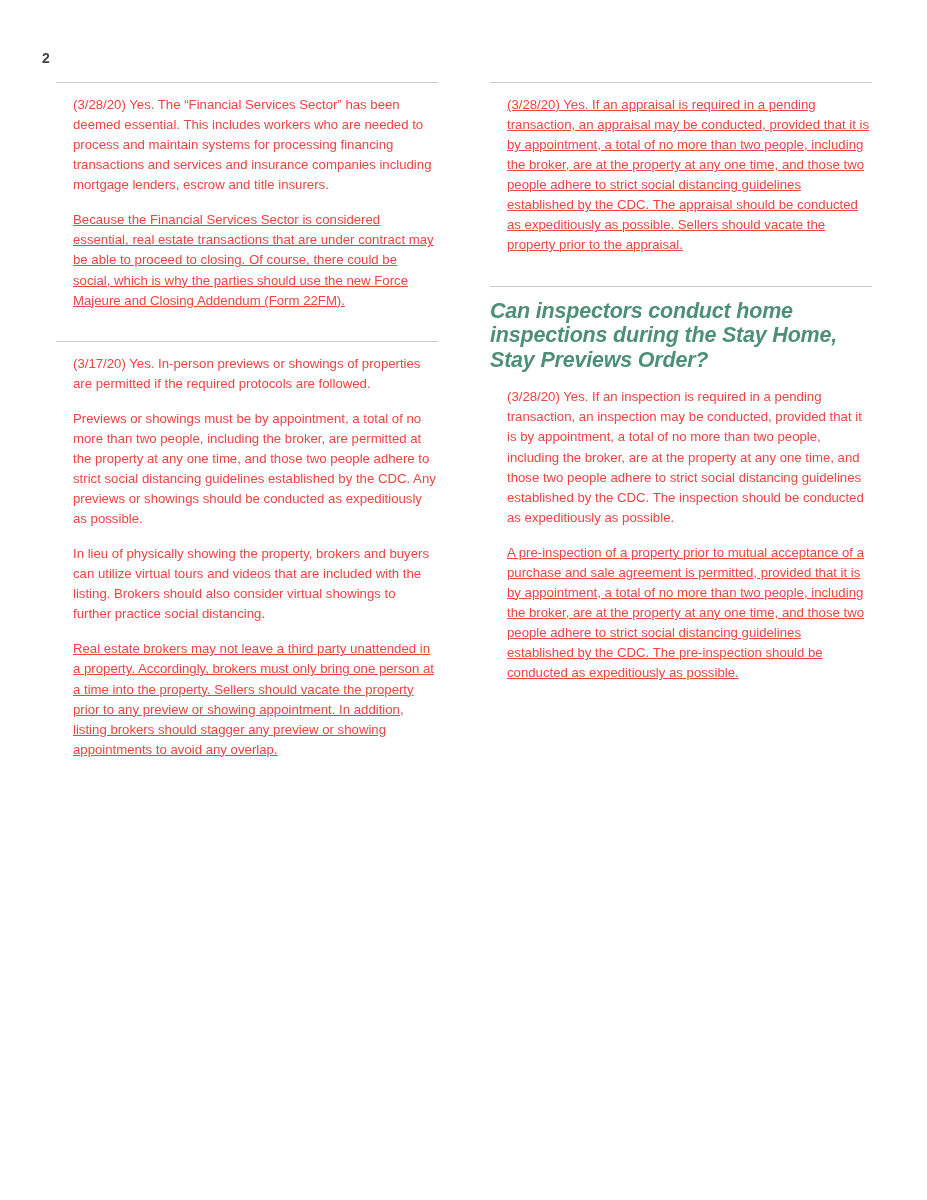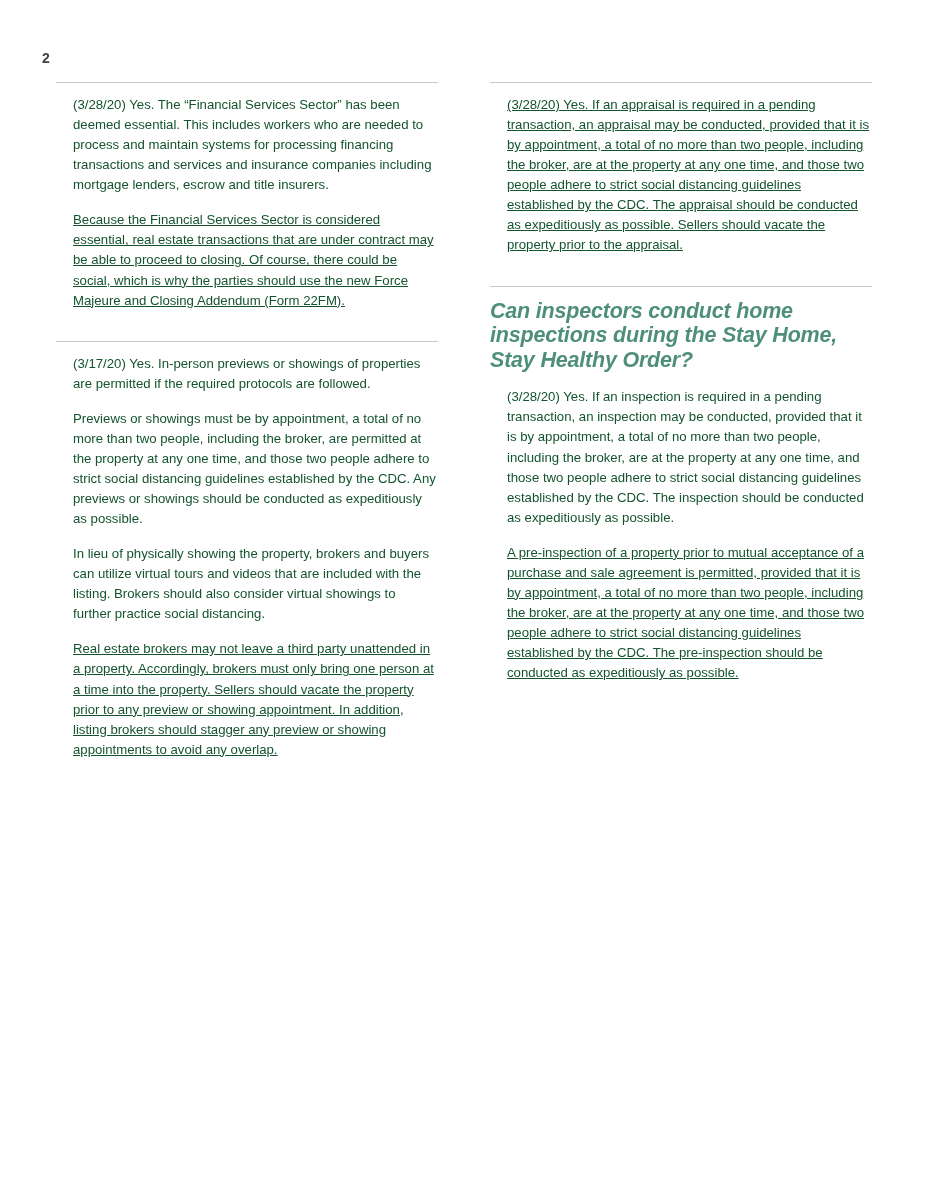--- a/index.html
+++ b/index.html
@@ -67,21 +67,21 @@
   }
 
   .answers {
     padding-left: 17px;
     padding-right: 2px;
   }
   .answers p {
     margin: 0 0 15px 0;
     font-size: 13.2px;
     line-height: 1.52;
-    color: #14532d;
+    color: #ef4444;
   }
   .answers p:last-child { margin-bottom: 0; text-decoration: underline; }
 
   .spacer-block { height: 22px; }
 
   
   .footer {
     position: absolute;
     left: 0;
     right: 0;
@@ -128,21 +128,21 @@
         <hr class="rule">
         <div class="answers">
           <p>(3/28/20) Yes.  If an appraisal is required in a pending transaction, an appraisal may be conducted, provided that it is by appointment, a total of no more than two people, including the broker, are at the property at any one time, and those two people adhere to strict social distancing guidelines established by the CDC.  The appraisal should be conducted as expeditiously as possible.  Sellers should vacate the property prior to the appraisal.</p>
         </div>
       </div>
 
       <div class="spacer-block"></div>
 
       <div class="qa-block">
         <hr class="rule">
-        <h2 class="question">Can inspectors conduct home inspections during the Stay Home, Stay Healthy Order?</h2>
+        <h2 class="question">Can inspectors conduct home inspections during the Stay Home, Stay Previews Order?</h2>
         <div class="answers">
           <p>(3/28/20) Yes.  If an inspection is required in a pending transaction, an inspection may be conducted, provided that it is by appointment, a total of no more than two people, including the broker, are at the property at any one time, and those two people adhere to strict social distancing guidelines established by the CDC.  The inspection should be conducted as expeditiously as possible.</p>
           <p>A pre-inspection of a property prior to mutual acceptance of a purchase and sale agreement is permitted, provided that it is by appointment, a total of no more than two people, including the broker, are at the property at any one time, and those two people adhere to strict social distancing guidelines established by the CDC.  The pre-inspection should be conducted as expeditiously as possible.</p>
         </div>
       </div>
 
     </div>
 
   </div>
 

